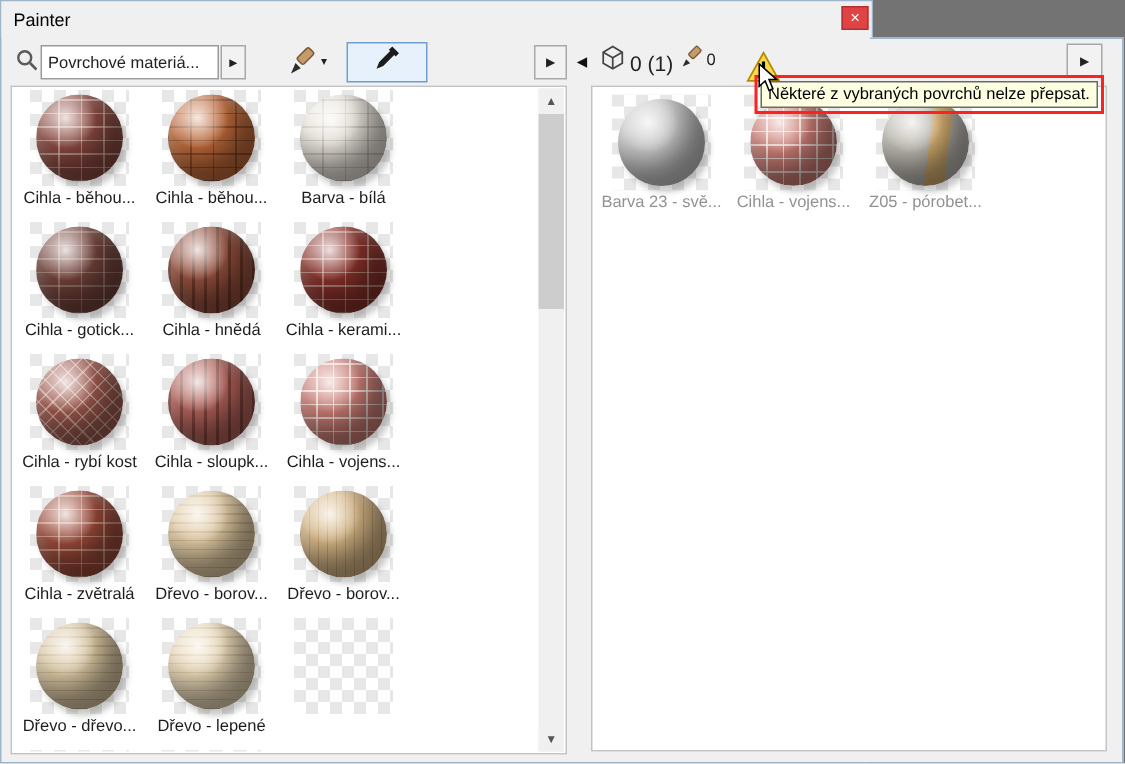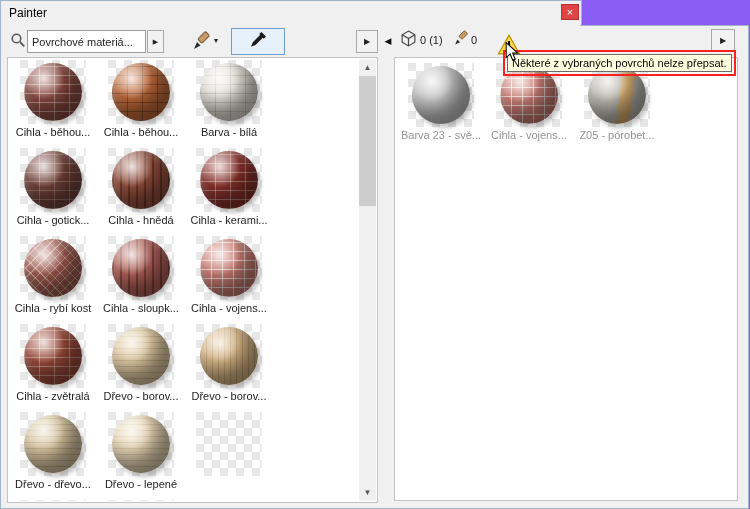--- a/index.html
+++ b/index.html
@@ -1,17 +1,17 @@
 <!DOCTYPE html>
 <html><head>
 <meta charset="utf-8">
 <style>
   html,body{margin:0;padding:0;background:#ffffff;}
   body{font-family:"Liberation Sans","DejaVu Sans",sans-serif;}
-  #canvas{position:relative;width:750px;height:509px;overflow:hidden;background:#8b5cf6;}
+  #canvas{position:relative;width:750px;height:509px;overflow:hidden;background:#737373;}
 
   
   #main-window{position:absolute;left:0;top:0;width:582px;height:509px;
     background:#f0f0f0;border:1px solid #9fb6ca;box-sizing:border-box;}
   #flyout-panel{position:absolute;left:580px;top:25px;width:169px;height:484px;
     background:#f0f0f0;border:1px solid #9fb6ca;border-left:none;box-sizing:border-box;z-index:1;}
 
   #title-bar{position:absolute;left:1px;top:1px;width:580px;height:24px;
     background:#f0f0f0;display:flex;align-items:center;padding-left:8px;box-sizing:border-box;}
   #title-text{font-size:12px;color:#000;}
@@ -29,21 +29,21 @@
   #brush-icon{position:absolute;left:190px;top:30px;width:22px;height:22px;}
   #brush-dropdown-icon{position:absolute;left:214px;top:36px;font-size:8px;color:#222;}
   #eyedropper-button{position:absolute;left:231px;top:28px;width:54px;height:27px;box-sizing:border-box;
     background:#e7f1fb;border:1px solid #6f9fd0;display:flex;align-items:center;justify-content:center;}
   #toolbar-flyout-button{left:356px;top:30px;width:22px;height:23px;font-size:8px;}
   #collapse-panel-button{position:absolute;left:382px;top:33px;width:12px;height:16px;background:none;
     border:none;font-size:9px;color:#111;display:flex;align-items:center;justify-content:center;z-index:3;}
 
   
   .hdr{position:absolute;z-index:3;}
-  #surfaces-count{left:420px;top:34px;font-size:11px;color:#222;}
+  #surfaces-count{left:420px;top:34px;font-size:14px;color:#222;}
   #applied-count{left:471px;top:34px;font-size:11px;color:#222;}
   #panel-flyout-button{left:711px;top:29px;width:24px;height:23px;font-size:8px;z-index:3;}
 
   
   .list-box{position:absolute;background:#fff;border:1px solid #c3c3c3;box-sizing:border-box;z-index:2;}
   #materials-list{left:7px;top:57px;width:371px;height:446px;}
   #selected-list{left:394px;top:57px;width:344px;height:444px;}
   #left-grid{position:absolute;left:1px;top:1px;right:18px;bottom:1px;display:flex;flex-wrap:wrap;
     align-content:flex-start;overflow:hidden;}
   #right-grid{position:absolute;left:2px;top:4px;right:2px;bottom:2px;display:flex;flex-wrap:wrap;

